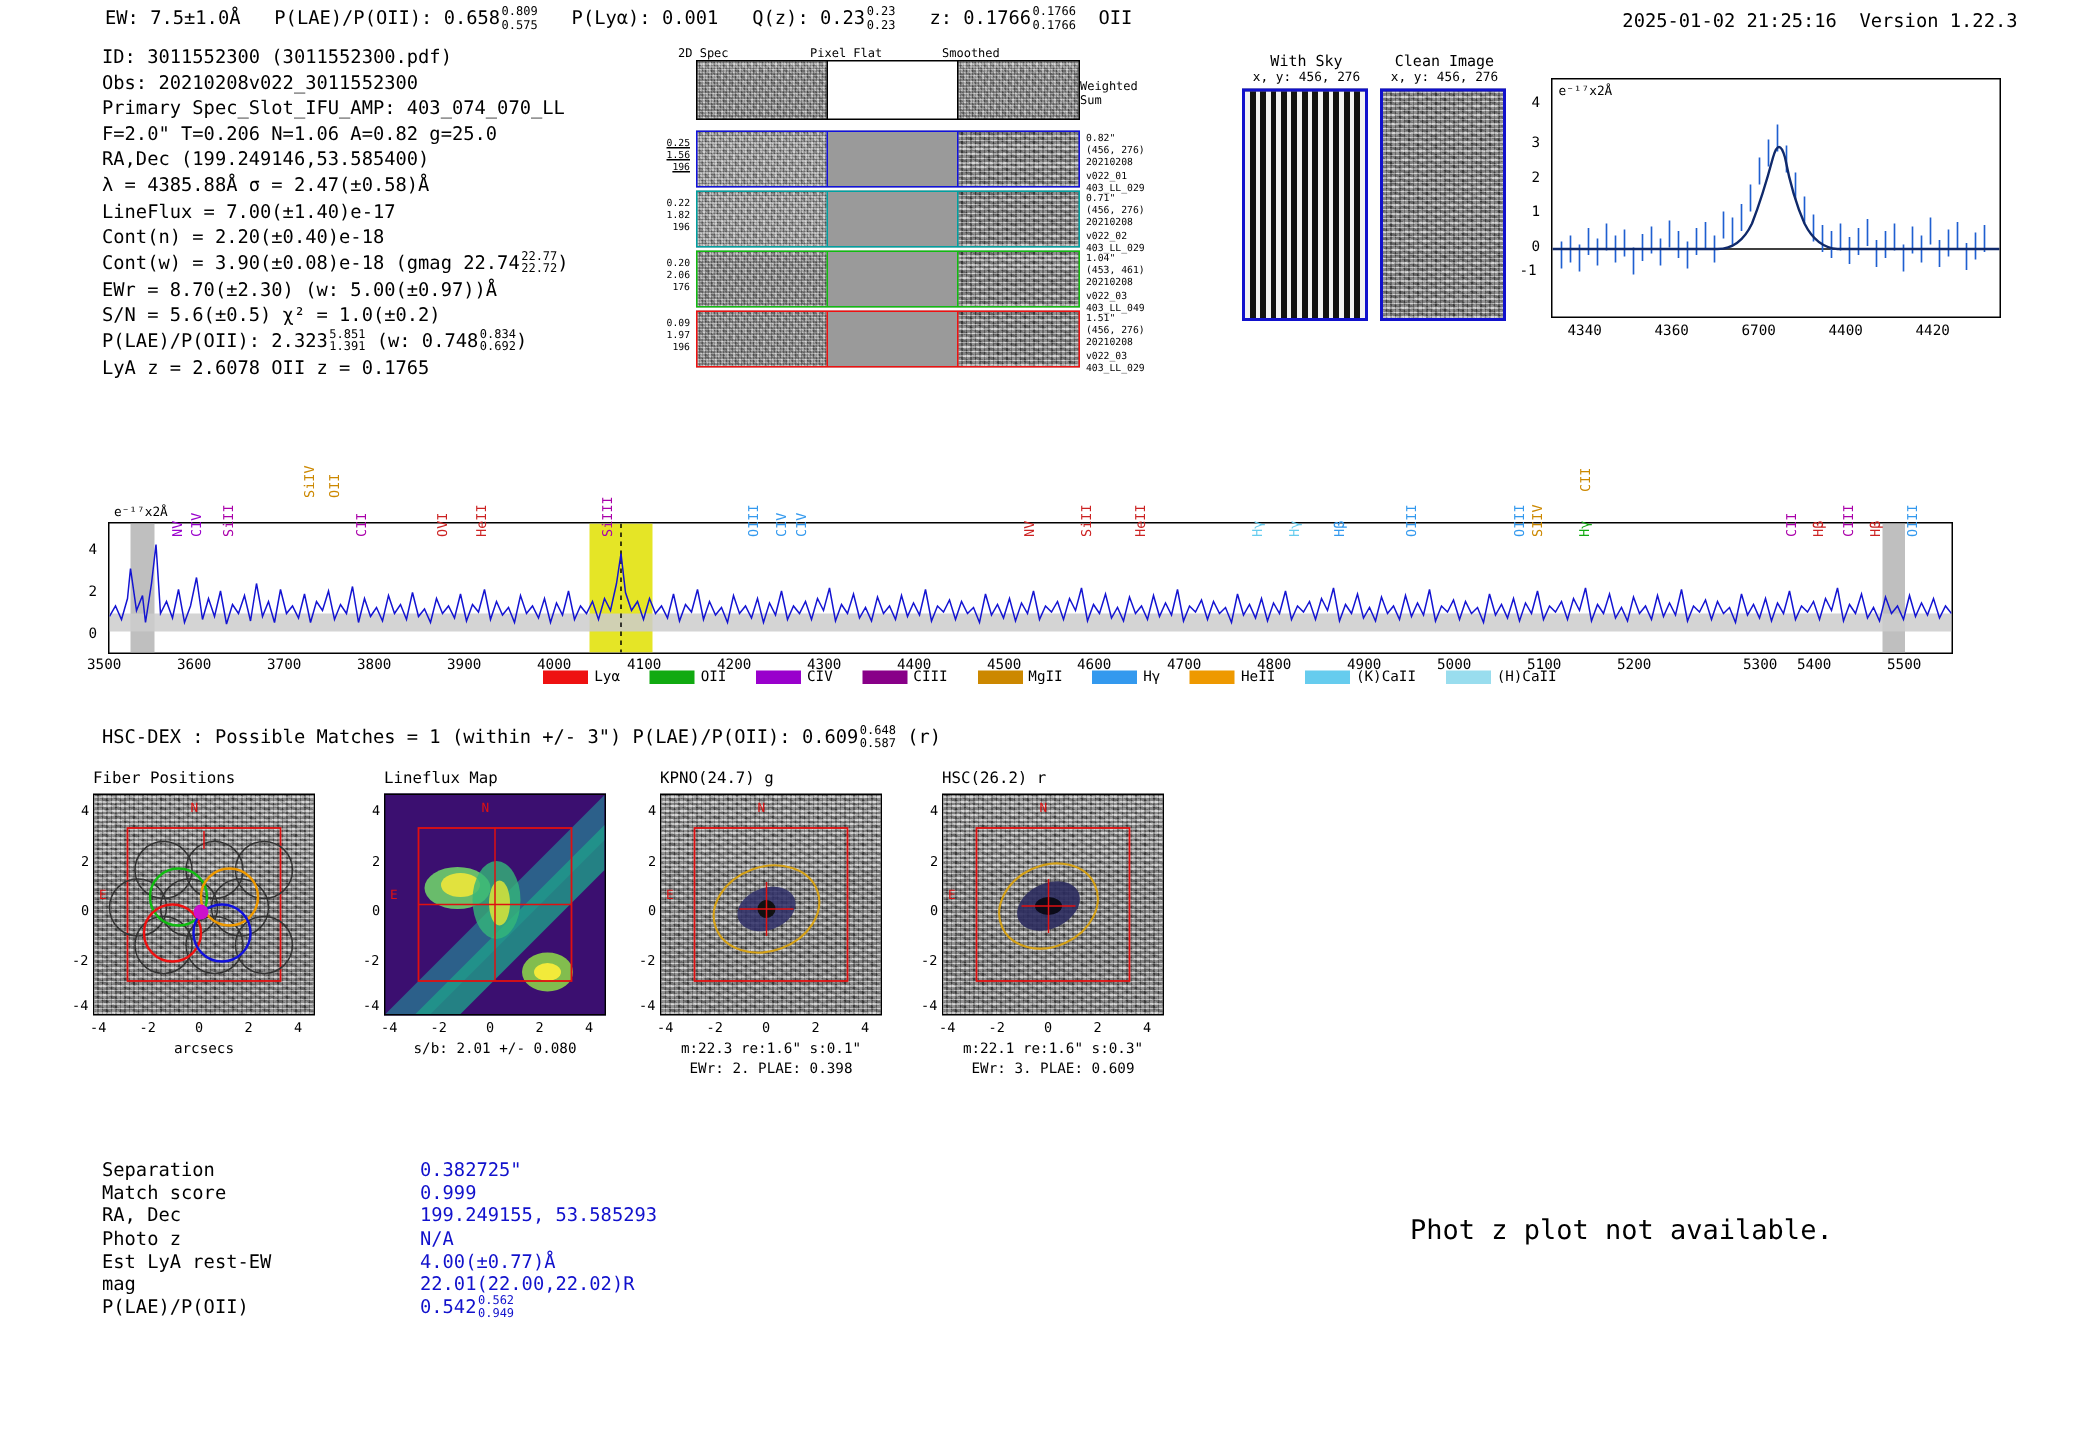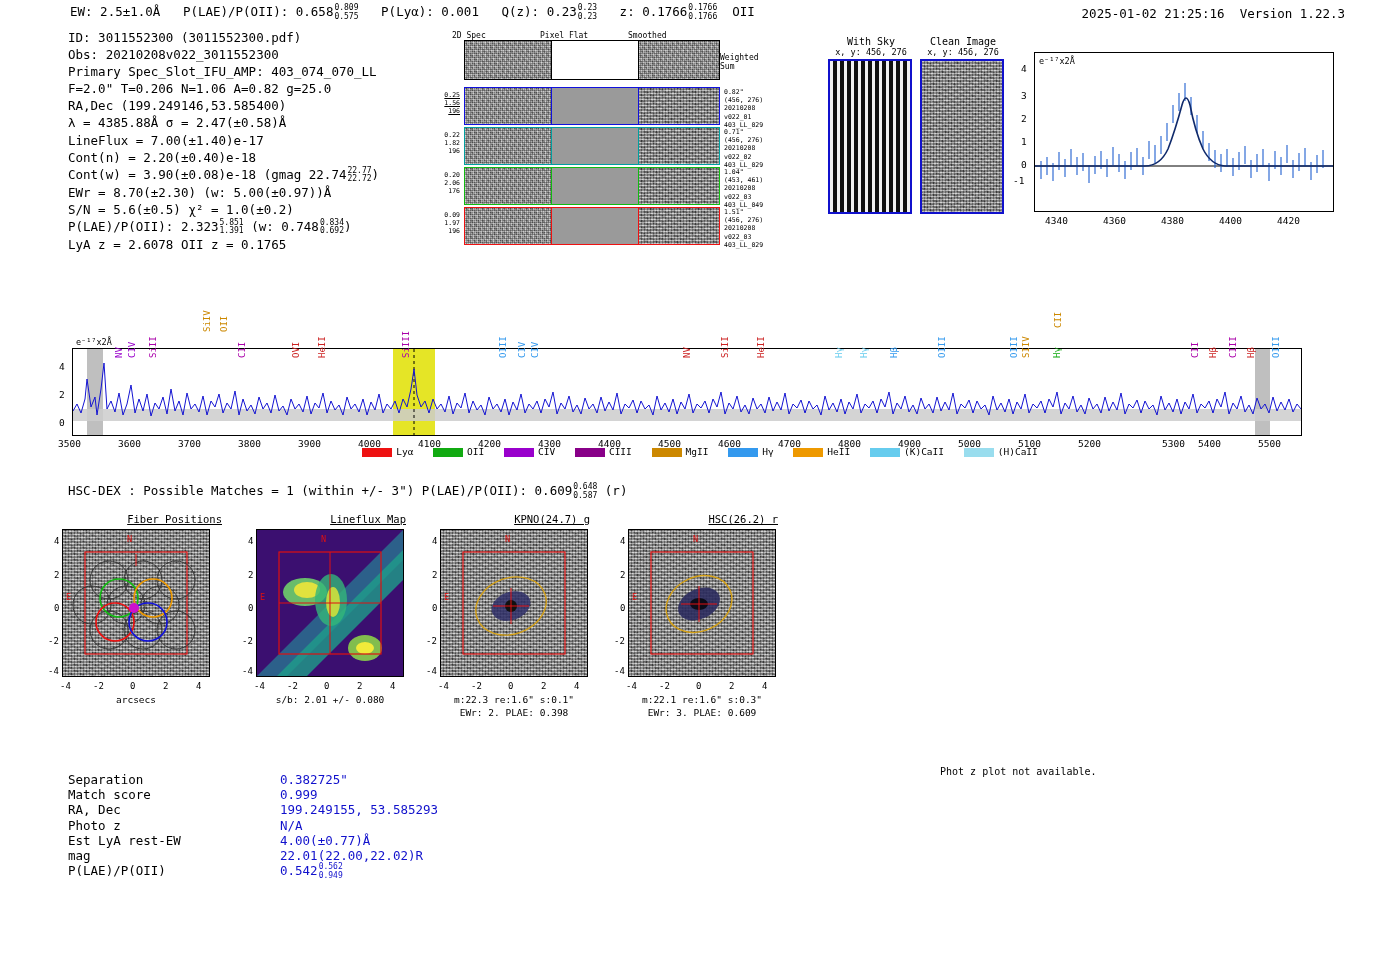--- a/index.html
+++ b/index.html
@@ -57,36 +57,36 @@
   #fullspec{left:72px;top:348px;width:1230px;height:88px;border:1px solid #000;box-sizing:border-box;}
   .linelabel{position:absolute;font-size:9px;transform-origin:left bottom;transform:rotate(-90deg);white-space:nowrap;}
   .legendbox{display:inline-block;width:30px;height:9px;vertical-align:middle;margin-right:4px;}
   #leglist{position:absolute;left:0;top:446px;width:1400px;text-align:center;font-size:9.5px;}
   #leglist span.li{margin:0 7px;white-space:nowrap;}
 
   
   #hscline{left:68px;top:483px;font-size:12.5px;}
 
   
-  .cut-title{position:absolute;font-size:10.5px;text-align:right;text-decoration:underline;}
+  .cut-title{position:absolute;font-size:10.5px;text-align:left;}
   .cut-frame{position:absolute;border:1px solid #000;box-sizing:border-box;}
   .cut-cap{position:absolute;font-size:9.5px;text-align:center;}
   .axnum{position:absolute;font-size:9px;}
 
   
   #bottomtable{left:68px;top:772px;font-size:12.5px;line-height:15.2px;}
   #bottomtable .key{display:inline-block;width:212px;color:#000;}
   #bottomtable .val{color:#1111cc;}
-  #photoznote{left:940px;top:766px;font-size:10px;}
+  #photoznote{left:940px;top:810px;font-size:18px;}
 </style>
 </head>
 <body>
 
 <div class="abs mono nowrap" id="topline">
-  <span>EW: 2.5±1.0Å</span>&nbsp;&nbsp;
+  <span>EW: 7.5±1.0Å</span>&nbsp;&nbsp;
   <span>P(LAE)/P(OII): 0.658</span><span class="frac"><span>0.809</span><br><span>0.575</span></span>&nbsp;&nbsp;
   <span>P(Lyα): 0.001</span>&nbsp;&nbsp;
   <span>Q(z): 0.23</span><span class="frac"><span>0.23</span><br><span>0.23</span></span>&nbsp;&nbsp;
   <span>z: 0.1766</span><span class="frac"><span>0.1766</span><br><span>0.1766</span></span>&nbsp;
   <span>OII</span>
 </div>
 <div class="abs mono nowrap" id="version">
   <span>2025-01-02 21:25:16</span>&nbsp;&nbsp;<span>Version 1.22.3</span>
 </div>
 
@@ -232,21 +232,21 @@
 
   <div class="axlab" style="left:-22px;top:122px;">-1</div>
   <div class="axlab" style="left:-14px;top:106px;">0</div>
   <div class="axlab" style="left:-14px;top:83px;">1</div>
   <div class="axlab" style="left:-14px;top:60px;">2</div>
   <div class="axlab" style="left:-14px;top:37px;">3</div>
   <div class="axlab" style="left:-14px;top:10px;">4</div>
 
   <div class="axlab" style="left:10px;top:162px;">4340</div>
   <div class="axlab" style="left:68px;top:162px;">4360</div>
-  <div class="axlab" style="left:126px;top:162px;">4380</div>
+  <div class="axlab" style="left:126px;top:162px;">6700</div>
   <div class="axlab" style="left:184px;top:162px;">4400</div>
   <div class="axlab" style="left:242px;top:162px;">4420</div>
 </div>
 
 <div class="abs" id="fullspec">
   <div class="abs" style="left:3px;top:-12px;font-size:8.5px;">e⁻¹⁷x2Å</div>
   <svg width="1228" height="86" viewBox="0 0 1228 86" style="position:absolute;left:0;top:0;">
 
     <rect x="320" y="0" width="42" height="86" fill="#e0e000" opacity="0.85"></rect>
 

